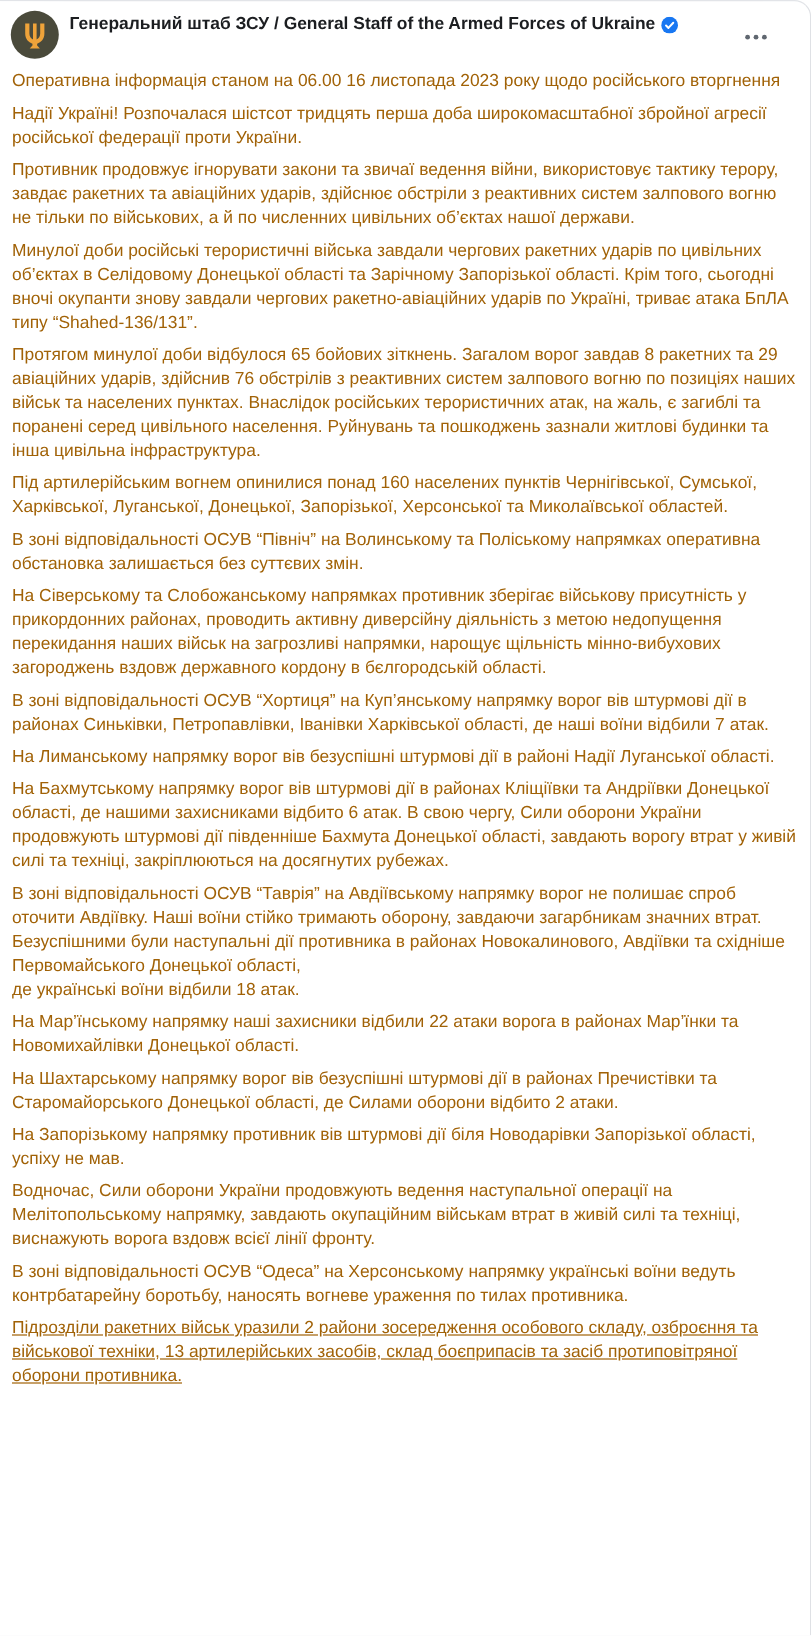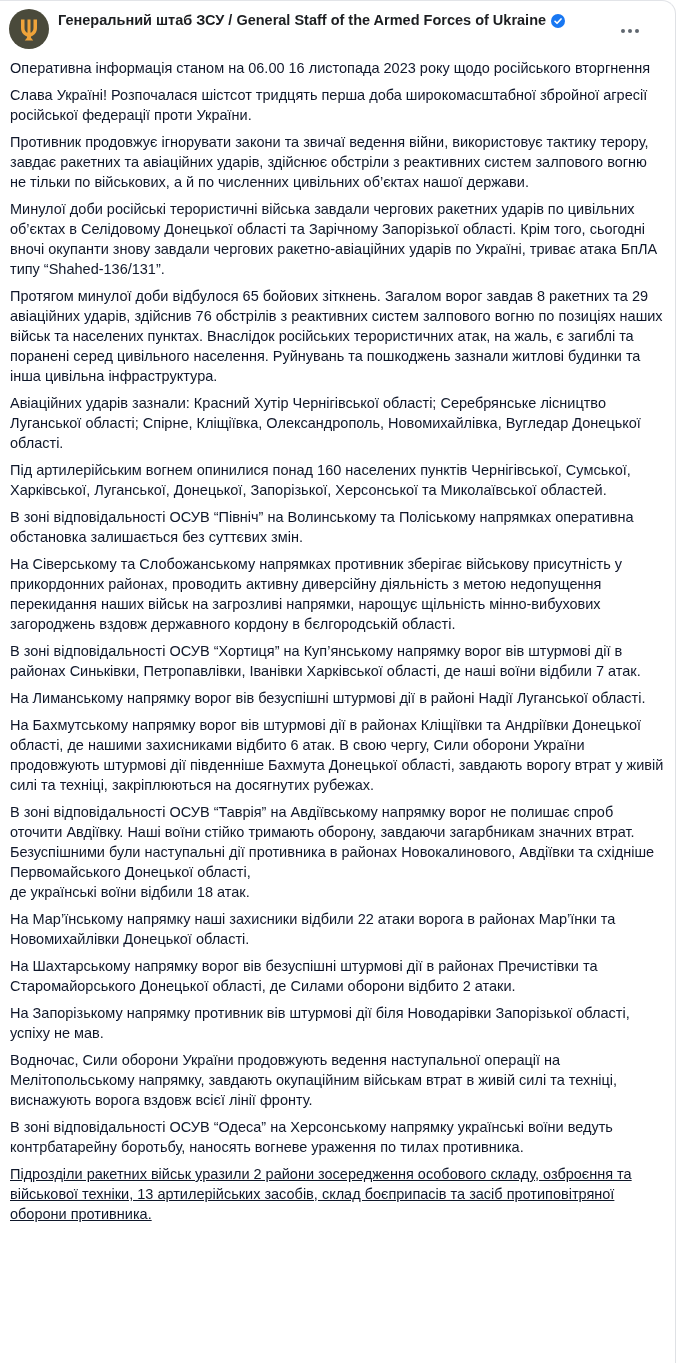--- a/index.html
+++ b/index.html
@@ -74,21 +74,21 @@
     width: 4px; height: 4px; border-radius: 50%;
     background: #606770;
     box-shadow: 7px 0 0 #606770, 14px 0 0 #606770;
     margin-right: 14px;
   }
   
   .post-text {
     padding: 9px 12px 10px 10px;
     font-size: 14.5px;
     line-height: 20px;
-    color: #0f172a;
+    color: #a16207;
   }
   .para {
     margin: 0 0 7px 0;
     white-space: pre-line;
   }
   .para:last-child { margin-bottom: 0; text-decoration: underline; }
 </style>
 </head>
 <body>
 
@@ -117,25 +117,24 @@
     </div>
 
     <div class="more-btn">
       <span class="ellipsis"></span>
     </div>
 
   </div>
 
   <div class="post-text">
       <p class="para">Оперативна інформація станом на 06.00 16 листопада 2023 року щодо російського вторгнення</p>
-      <p class="para">Слава Україні! Розпочалася шістсот тридцять перша доба широкомасштабної збройної агресії російської федерації проти України.</p>
+      <p class="para">Надії Україні! Розпочалася шістсот тридцять перша доба широкомасштабної збройної агресії російської федерації проти України.</p>
       <p class="para">Противник продовжує ігнорувати закони та звичаї ведення війни, використовує тактику терору, завдає ракетних та авіаційних ударів, здійснює обстріли з реактивних систем залпового вогню не тільки по військових, а й по численних цивільних об’єктах нашої держави.</p>
       <p class="para">Минулої доби російські терористичні війська завдали чергових ракетних ударів по цивільних об’єктах в Селідовому Донецької області та Зарічному Запорізької області. Крім того, сьогодні вночі окупанти знову завдали чергових ракетно-авіаційних ударів по Україні, триває атака БпЛА типу “Shahed-136/131”.</p>
       <p class="para">Протягом минулої доби відбулося 65 бойових зіткнень. Загалом ворог завдав 8 ракетних та 29 авіаційних ударів, здійснив 76 обстрілів з реактивних систем залпового вогню по позиціях наших військ та населених пунктах. Внаслідок російських терористичних атак, на жаль, є загиблі та поранені серед цивільного населення. Руйнувань та пошкоджень зазнали житлові будинки та інша цивільна інфраструктура.</p>
-      <p class="para">Авіаційних ударів зазнали: Красний Хутір Чернігівської області; Серебрянське лісництво Луганської області; Спірне, Кліщіївка, Олександрополь, Новомихайлівка, Вугледар Донецької області.</p>
       <p class="para">Під артилерійським вогнем опинилися понад 160 населених пунктів Чернігівської, Сумської, Харківської, Луганської, Донецької, Запорізької, Херсонської та Миколаївської областей.</p>
       <p class="para">В зоні відповідальності ОСУВ “Північ” на Волинському та Поліському напрямках оперативна обстановка залишається без суттєвих змін.</p>
       <p class="para">На Сіверському та Слобожанському напрямках противник зберігає військову присутність у прикордонних районах, проводить активну диверсійну діяльність з метою недопущення перекидання наших військ на загрозливі напрямки, нарощує щільність мінно-вибухових загороджень  вздовж державного кордону в бєлгородській області.</p>
       <p class="para">В зоні відповідальності ОСУВ “Хортиця” на Куп’янському напрямку ворог вів штурмові дії в районах Синьківки, Петропавлівки, Іванівки Харківської області, де наші воїни відбили 7 атак.</p>
       <p class="para">На Лиманському напрямку ворог вів безуспішні штурмові дії в районі Надії Луганської області.</p>
       <p class="para">На Бахмутському напрямку ворог вів штурмові дії в районах Кліщіївки та Андріївки Донецької області, де нашими захисниками відбито 6 атак. В свою чергу, Сили оборони України продовжують штурмові дії південніше Бахмута Донецької області, завдають ворогу втрат у живій силі та техніці, закріплюються на досягнутих рубежах.</p>
       <p class="para">В зоні відповідальності ОСУВ “Таврія” на Авдіївському напрямку ворог не полишає спроб оточити Авдіївку. Наші воїни стійко тримають оборону, завдаючи загарбникам значних втрат. Безуспішними були наступальні дії противника в районах Новокалинового, Авдіївки та східніше Первомайського Донецької області,
 де українські воїни відбили 18 атак.</p>
       <p class="para">На Мар’їнському напрямку наші захисники відбили 22 атаки ворога в районах Мар’їнки та Новомихайлівки Донецької області.</p>
       <p class="para">На Шахтарському напрямку ворог вів безуспішні штурмові дії в районах Пречистівки та Старомайорського Донецької області, де Силами оборони відбито 2 атаки.</p>

